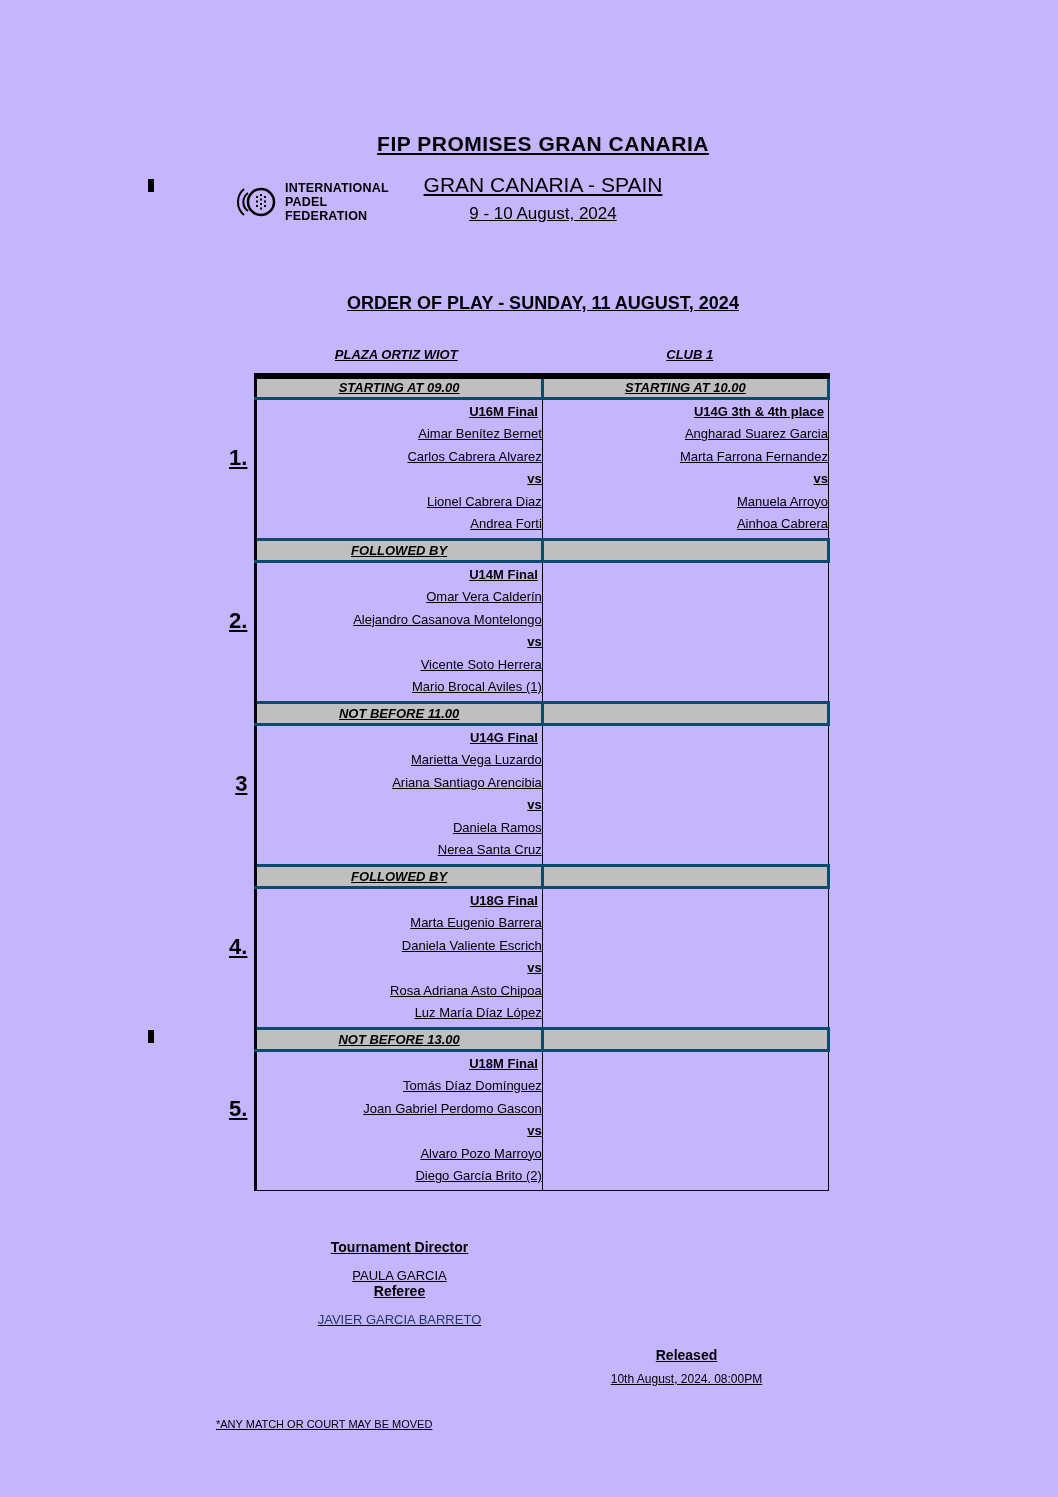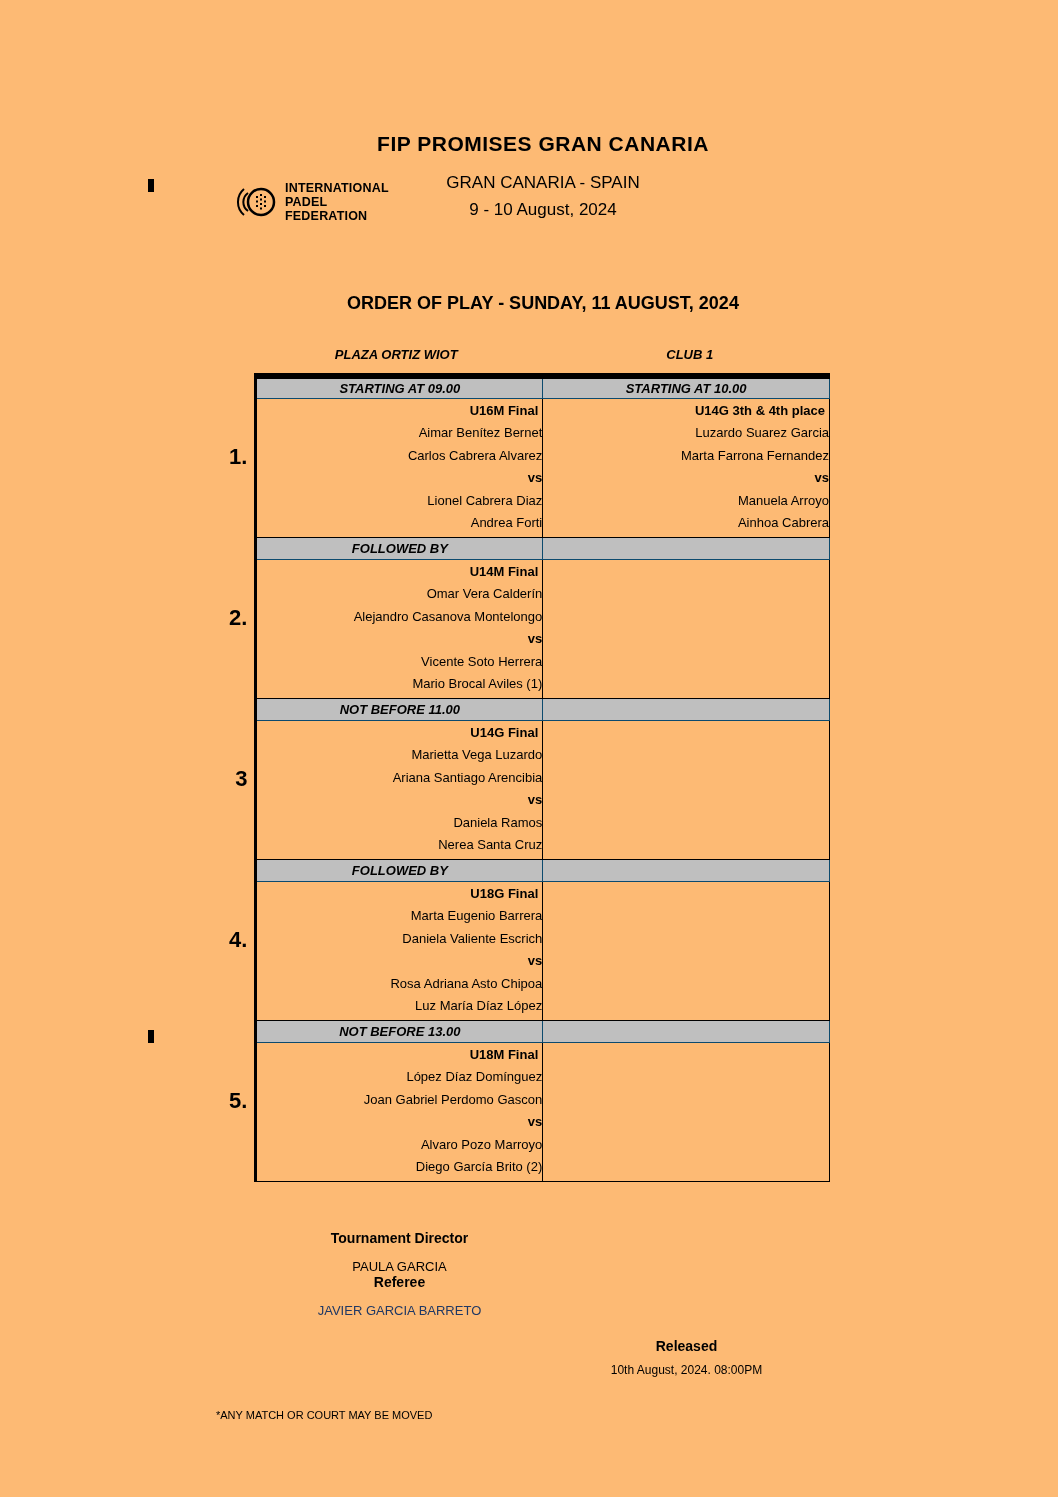--- a/index.html
+++ b/index.html
@@ -1,43 +1,43 @@
 <!DOCTYPE html>
 <html><head>
 <meta charset="utf-8">
 <style>
   * { margin: 0; padding: 0; box-sizing: border-box; }
   html, body { background: #ffffff; }
   body { font-family: "Liberation Sans", sans-serif; color: #000; }
-  .page { position: relative; width: 1058px; height: 1497px; background: #fdba74; overflow: hidden; }
+  .page { position: relative; width: 1058px; height: 1497px; background: #c4b5fd; overflow: hidden; text-decoration: underline; }
   .scan-mark { position: absolute; width: 6px; height: 13px; background: #000; }
   .mark-1 { left: 148px; top: 179px; }
   .mark-2 { left: 148px; top: 1030px; }
 
   .content { width: 614px; margin-left: 216px; }
   .over-courts { margin-left: 40px; text-align: center; }
 
   .title { padding-top: 132px; font-size: 21px; font-weight: 800; letter-spacing: 0.5px; }
 
   .subheader { position: relative; margin-top: 15px; height: 62px; }
   .logo { position: absolute; left: 16px; top: 8px; display: flex; align-items: center; gap: 7px; }
   .logo-mark svg { display: block; }
   .logo-text { font-size: 12.5px; font-weight: 700; line-height: 14px; letter-spacing: 0.2px; }
-  .loc-line { font-size: 17px; padding-top: 2px; }
+  .loc-line { font-size: 21px; padding-top: 2px; }
   .date-line { font-size: 17px; margin-top: 7px; }
 
   .order-title { margin-top: 60px; font-size: 18px; font-weight: 700; }
 
   .court-headers { margin-left: 40px; margin-top: 33px; display: flex; gap: 13px; }
   .court-col { width: 287px; text-align: center; font-size: 13px; font-weight: 700; font-style: italic; }
 
   table.schedule { margin-top: 11px; border-collapse: collapse; table-layout: fixed; }
   table.schedule td { vertical-align: middle; }
   .num-cell { width: 40px; text-align: right; padding-right: 7px; font-size: 22px; font-weight: 700; border: none; }
-  .gray { width: 287px; height: 22px; background: #bfbfbf; border: 1px solid #0c4a6e; text-align: center; font-size: 13px; font-weight: 700; font-style: italic; }
+  .gray { width: 287px; height: 22px; background: #bfbfbf; border: 3px solid #0c4a6e; text-align: center; font-size: 13px; font-weight: 700; font-style: italic; }
   tr.first-section .gray { border-top: 6px solid #000; }
   .col-left { border-left: 3px solid #000 !important; }
   .block { width: 287px; border: 1px solid #000; vertical-align: top; padding: 1px 0 2px 0; }
   .line { height: 22.5px; line-height: 22.5px; font-size: 13px; text-align: right; white-space: nowrap; overflow: hidden; }
   .cat { font-weight: 700; text-align: right; padding-right: 4px; font-style: normal; }
   .vs { font-weight: 700; }
 
   .footer-row { margin-left: 40px; margin-top: 48px; display: flex; flex-direction: column; }
   .footer-col { width: 287px; text-align: center; }
   .footer-label { font-size: 14px; font-weight: 700; }
@@ -107,21 +107,21 @@
         <td class="block col-left">
           <div class="line cat">U16M Final</div>
           <div class="line">Aimar Benítez Bernet</div>
           <div class="line">Carlos Cabrera Alvarez</div>
           <div class="line vs">vs</div>
           <div class="line">Lionel Cabrera Diaz</div>
           <div class="line">Andrea Forti</div>
         </td>
         <td class="block">
           <div class="line cat">U14G 3th &amp; 4th place</div>
-          <div class="line">Luzardo Suarez Garcia</div>
+          <div class="line">Angharad Suarez Garcia</div>
           <div class="line">Marta Farrona Fernandez</div>
           <div class="line vs">vs</div>
           <div class="line">Manuela Arroyo</div>
           <div class="line">Ainhoa Cabrera</div>
         </td>
       </tr>
 
       <tr>
         <td class="num-cell" rowspan="2">2.</td>
         <td class="gray col-left">FOLLOWED BY</td>
@@ -174,21 +174,21 @@
       </tr>
 
       <tr>
         <td class="num-cell" rowspan="2">5.</td>
         <td class="gray col-left">NOT BEFORE 13.00</td>
         <td class="gray"></td>
       </tr>
       <tr>
         <td class="block col-left">
           <div class="line cat">U18M Final</div>
-          <div class="line">López Díaz Domínguez</div>
+          <div class="line">Tomás Díaz Domínguez</div>
           <div class="line">Joan Gabriel Perdomo Gascon</div>
           <div class="line vs">vs</div>
           <div class="line">Alvaro Pozo Marroyo</div>
           <div class="line">Diego García Brito (2)</div>
         </td>
         <td class="block"></td>
       </tr>
     </tbody>
       </table>
 

